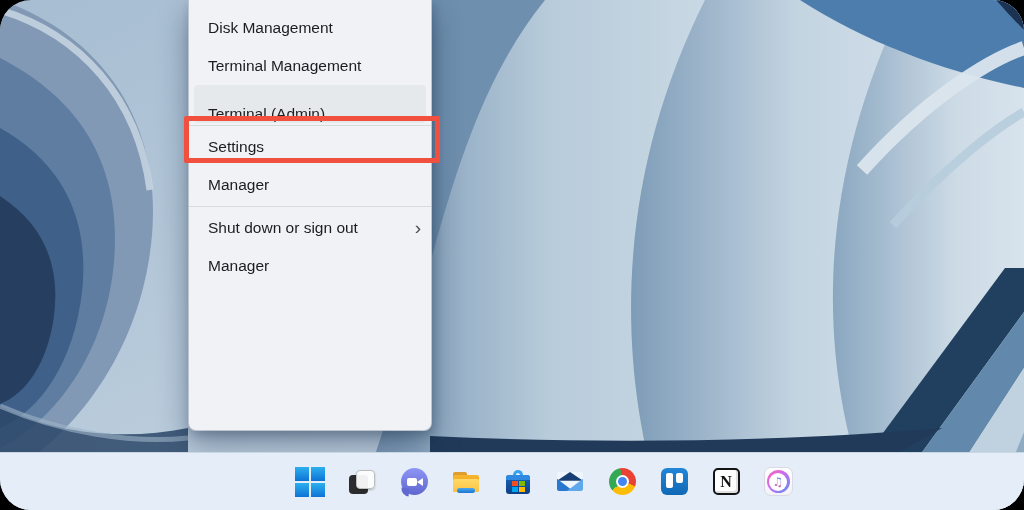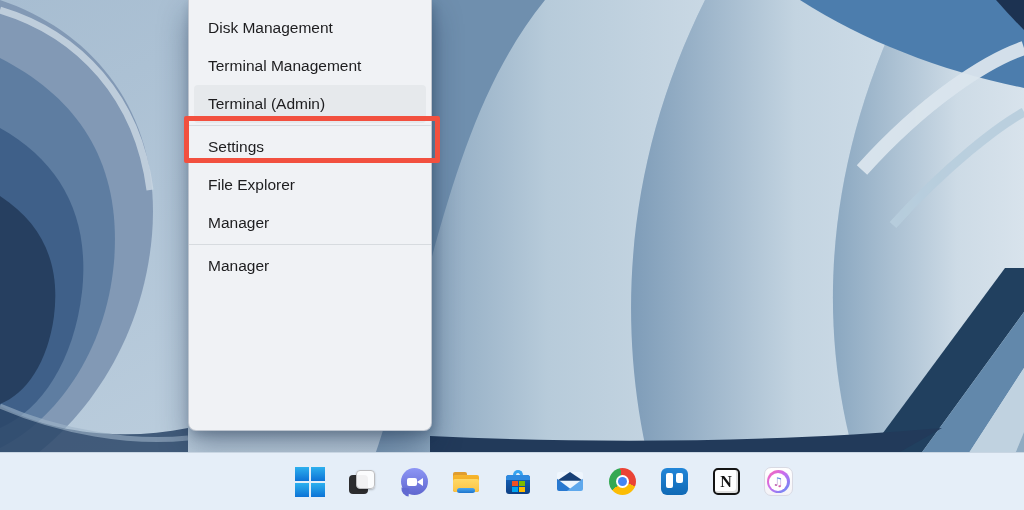--- a/index.html
+++ b/index.html
@@ -1,28 +1,28 @@
 <!DOCTYPE html>
 <html><head>
 <meta charset="utf-8">
 <style>
   html,body{margin:0;padding:0;background:#000;}
   .stage{position:relative;width:1024px;height:510px;overflow:hidden;
-         font-family:"Liberation Sans","DejaVu Sans",sans-serif;}
+         font-family:"Liberation Sans","DejaVu Sans",sans-serif;border-radius:31px;}
   .wallpaper{position:absolute;inset:0;}
 
   
   .menu{position:absolute;left:188px;top:0;width:244px;height:431px;
         background:#f0f2f5;border:1px solid rgba(150,160,175,.55);border-top:none;
         border-radius:0 0 8px 8px;overflow:hidden;box-sizing:border-box;
         box-shadow:0 14px 30px rgba(15,35,65,.40),2px 4px 10px rgba(15,35,65,.22);
         padding-top:9px;z-index:5;}
   .menu-item{height:38px;display:flex;align-items:center;padding-left:19px;
              font-size:15.5px;color:#1d1d1f;cursor:default;white-space:nowrap;}
-  .menu-item.hovered{background:#e6e9ec;border-radius:4px;margin:0 5px;padding-left:14px;}
+  .menu-item.hovered{background:#e6e9ec;border-radius:4px;margin:0 5px;padding-left:14px;align-items:flex-end;}
   .menu-sep{height:1px;background:#d7dbdf;margin:2px 0;}
   .chevron{margin-left:auto;margin-right:10px;color:#4d4d4d;font-size:19px;line-height:1;
            transform:translateY(-1px);}
 
   
   .annotation-box{position:absolute;left:184px;top:116px;width:256px;height:47px;
                   border:5px solid #f2503f;border-radius:2px;box-sizing:border-box;
                   z-index:9;pointer-events:none;}
 
   
@@ -168,26 +168,27 @@
         <span>Terminal Management</span>
       </div>
       <div class="menu-item hovered">
         <span>Terminal (Admin)</span>
       </div>
       <div class="menu-sep"></div>
       <div class="menu-item">
         <span>Settings</span>
       </div>
       <div class="menu-item">
-        <span>File Explorer</span>
-      </div>
-      <div class="menu-item">
         <span>Manager</span>
       </div>
       <div class="menu-sep"></div>
+      <div class="menu-item">
+        <span>Shut down or sign out</span>
+        <span class="chevron">›</span>
+      </div>
       <div class="menu-item">
         <span>Manager</span>
       </div>
     </div>
 
   <div class="annotation-box" style="border-color: rgb(242, 80, 63);"></div>
 
   <div class="taskbar">
     <div class="tb-icons">
 

